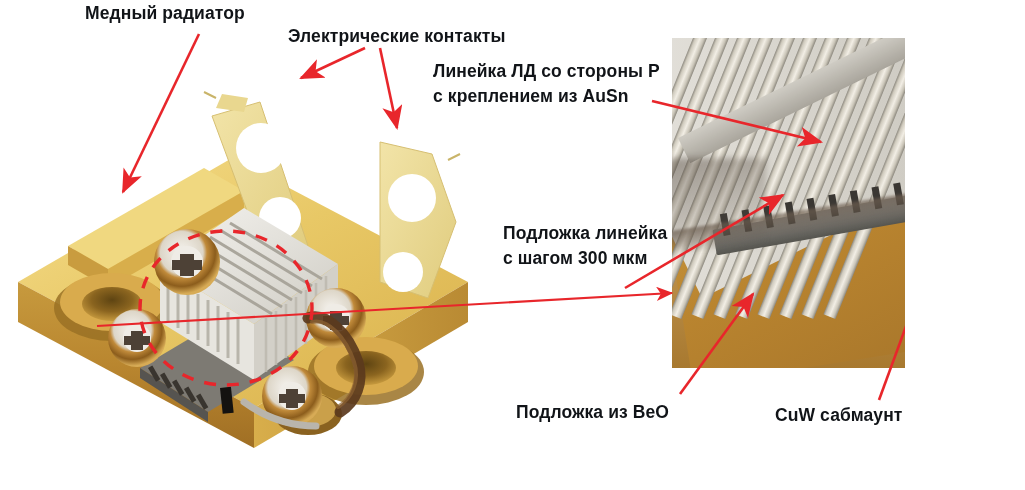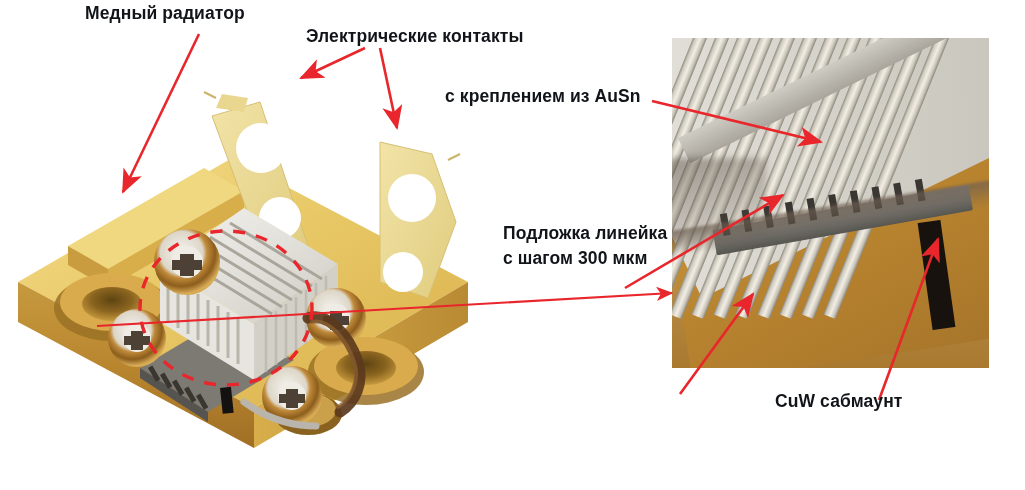--- a/index.html
+++ b/index.html
@@ -1,17 +1,17 @@
 <!DOCTYPE html>
 <html><head>
 <meta charset="utf-8">
 <style>
   html,body{margin:0;padding:0;background:#ffffff;}
   #root{
-    position:relative;width:989px;height:490px;background:#ffffff;overflow:hidden;
+    position:relative;width:905px;height:490px;background:#ffffff;overflow:hidden;
     font-family:"Liberation Sans","DejaVu Sans",sans-serif;
   }
   .lbl{
     position:absolute;color:#111418;font-weight:bold;font-size:17.5px;
     line-height:23px;letter-spacing:.1px;white-space:pre;
   }
   svg.overlay{position:absolute;left:0;top:0;width:1025px;height:490px;overflow:visible;}
   .photo{position:absolute;overflow:hidden;}
 
   
@@ -299,23 +299,25 @@
 
     <line x1="97" y1="326" x2="672" y2="293" stroke="#e8262b" stroke-width="2.1" marker-end="url(#ah)"></line>
 
     <line x1="680" y1="394" x2="753" y2="294" stroke="#e8262b" stroke-width="2.6" marker-end="url(#ah2)"></line>
 
     <line x1="879" y1="400" x2="938" y2="239" stroke="#e8262b" stroke-width="2.6" marker-end="url(#ah2)"></line>
   </svg>
 
   <div class="lbl" style="left:85px;top:2px;">Медный радиатор</div>
 
-  <div class="lbl" style="left:288px;top:25px;margin-left:18px;">Электрические контакты</div>
-
-  <div class="lbl" style="left:433px;top:85px;margin-left:12px;">с креплением из AuSn</div>
+  <div class="lbl" style="left:288px;top:25px;">Электрические контакты</div>
+
+  <div class="lbl" style="left:433px;top:60px;">Линейка ЛД со стороны P</div>
+  <div class="lbl" style="left:433px;top:85px;">с креплением из AuSn</div>
 
   <div class="lbl" style="left:503px;top:222px;">Подложка линейка</div>
   <div class="lbl" style="left:503px;top:247px;">с шагом 300 мкм</div>
 
-
-  <div class="lbl" style="left:775px;top:390px;">CuW сабмаунт</div>
+  <div class="lbl" style="left:516px;top:401px;">Подложка из BeO</div>
+
+  <div class="lbl" style="left:775px;top:404px;">CuW сабмаунт</div>
 
 </div>
 
 </body></html>

